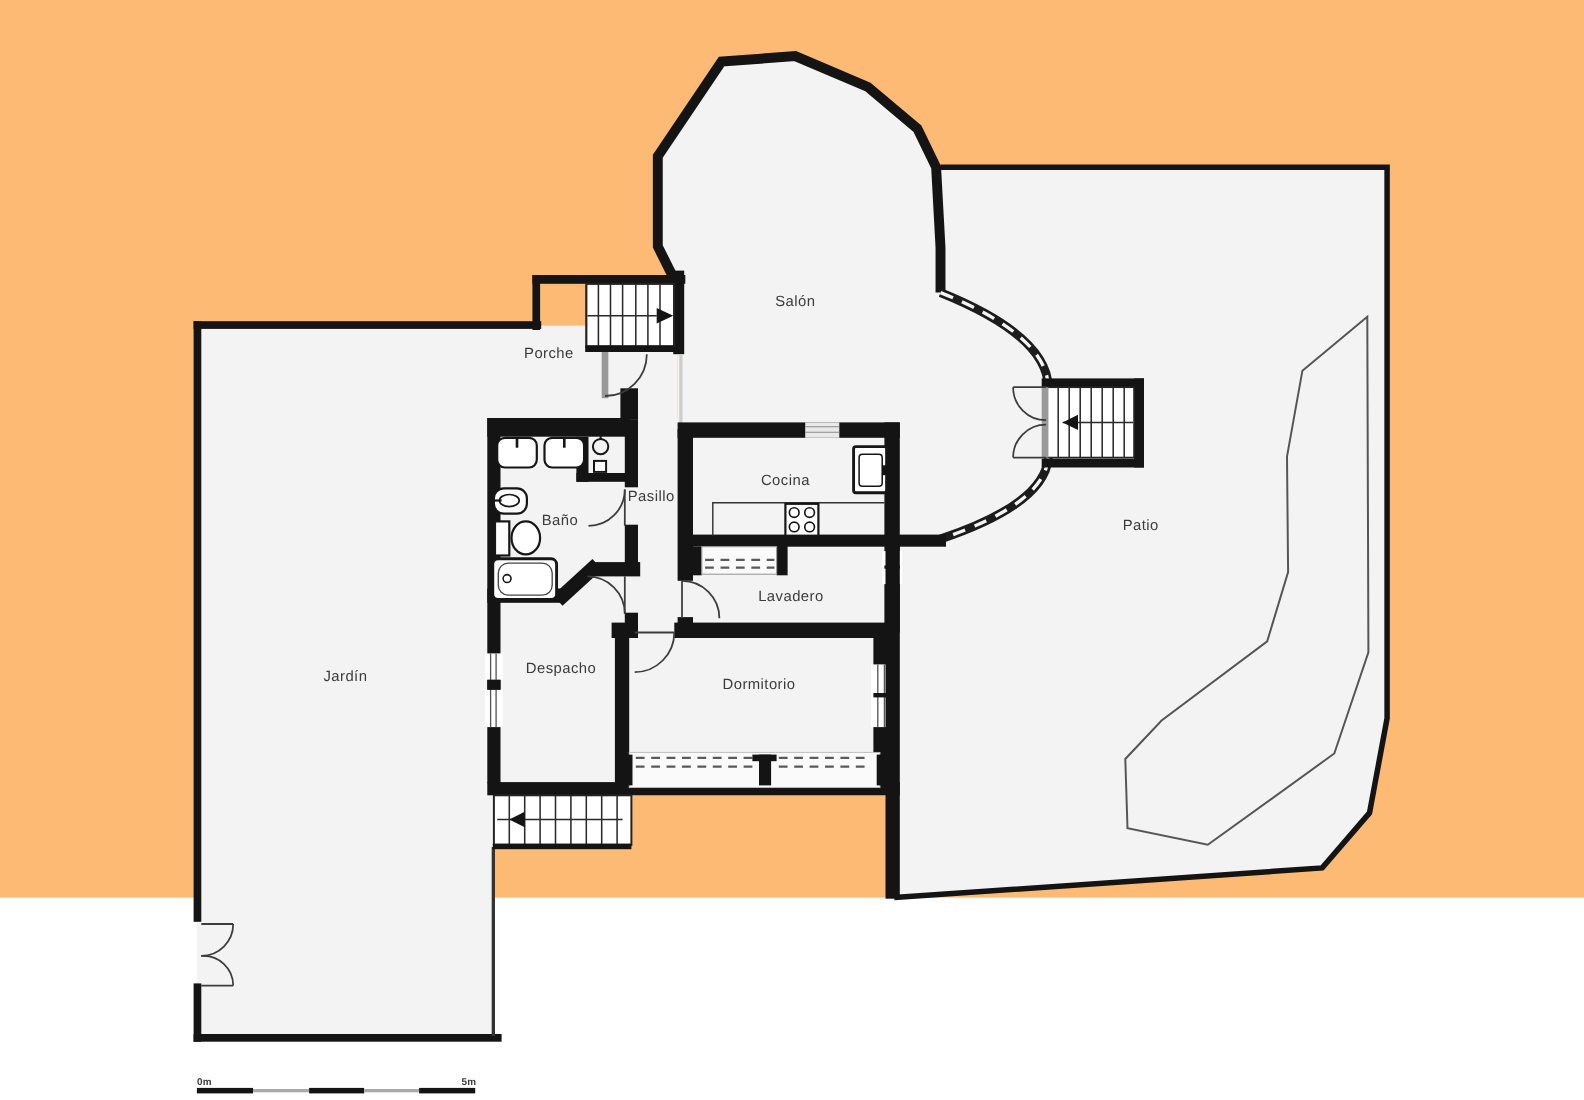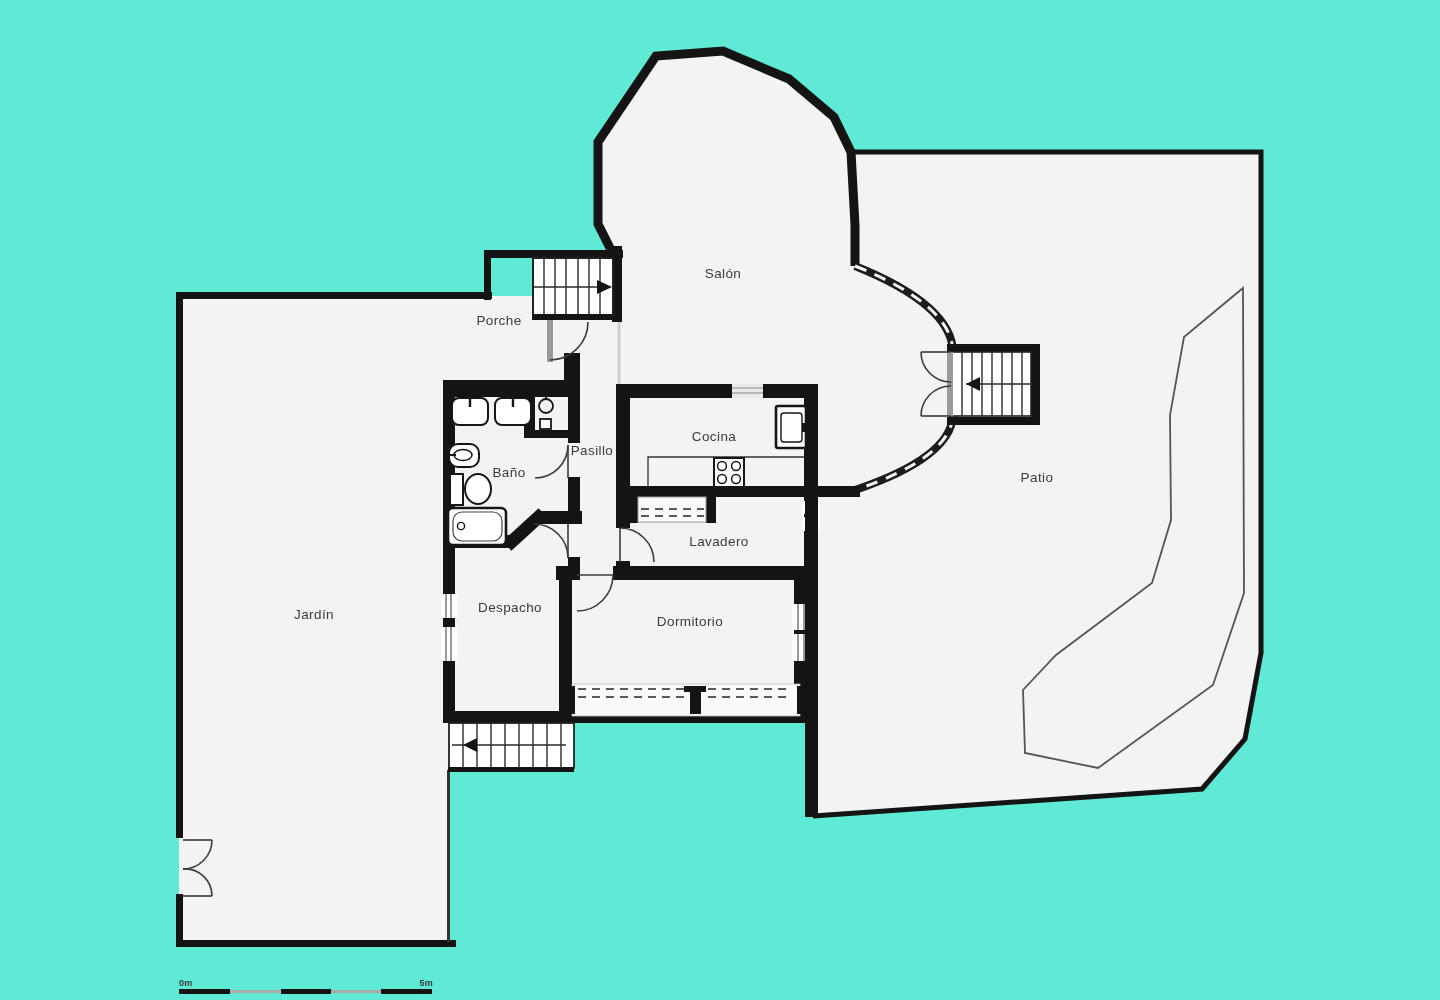--- a/index.html
+++ b/index.html
@@ -1,16 +1,16 @@
 <!DOCTYPE html>
 <html><head>
 <meta charset="utf-8">
 <style>
   html,body{margin:0;padding:0;background:#ffffff;width:1440px;height:1000px;overflow:hidden;}
-  .plan-wrap{width:1440px;height:1000px;position:relative;background:#5eead4;}
+  .plan-wrap{width:1440px;height:816px;position:relative;background:#fdba74;}
   svg{display:block;}
   text{font-family:"Liberation Sans","DejaVu Sans",sans-serif;fill:#3b3b3b;font-size:13.5px;letter-spacing:.4px;}
   text.small{font-size:9px;font-weight:bold;letter-spacing:.2px;}
   .wall{fill:#141414;}
   .door{stroke:#3c3c3c;stroke-width:1.6;fill:none;}
   .fixture{stroke:#161616;stroke-width:2;fill:#ffffff;}
   .fixthin{stroke:#333;stroke-width:1.3;fill:none;}
   .tread{stroke:#2a2a2a;stroke-width:1.4;}
   .dash{stroke:#5a5a5a;stroke-width:2;stroke-dasharray:8 6;fill:none;}
   .winline{stroke:#555;stroke-width:1.2;}

